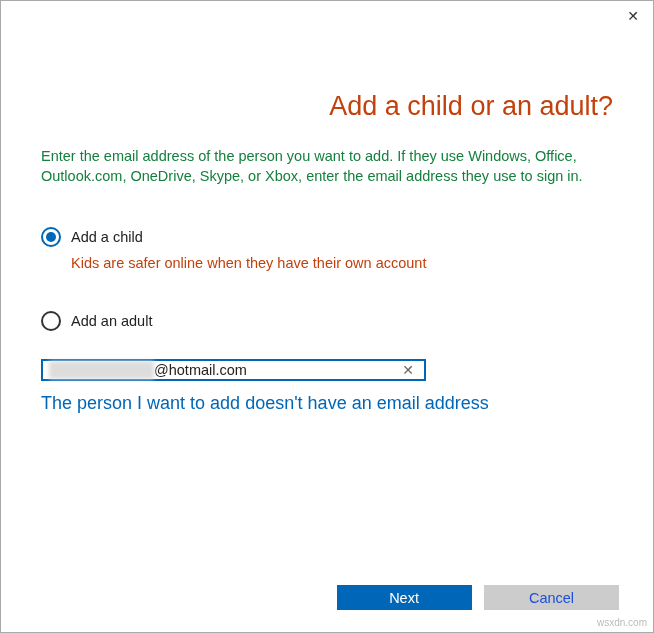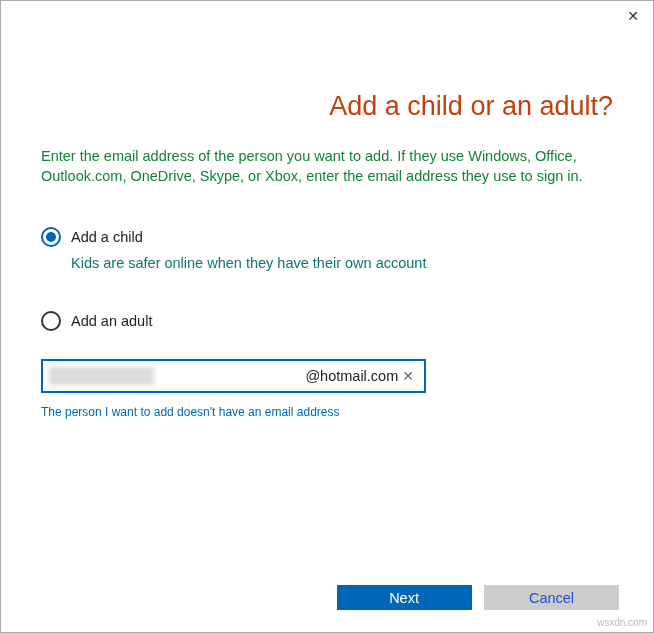--- a/index.html
+++ b/index.html
@@ -86,35 +86,34 @@
       top: 50%;
       left: 50%;
       transform: translate(-50%, -50%);
     }
     .radio-label {
       font-size: 14.5px;
       color: #222;
     }
     .radio-sub {
       font-size: 14.5px;
-      color: #0f766e;
+      color: #c2410c;
       margin-left: 30px;
       margin-top: 2px;
       margin-bottom: 20px;
     }
     .email-wrap {
       display: flex;
       align-items: center;
       border: 2px solid #0067b8;
       width: 385px;
-      height: 34px;
+      height: 22px;
       margin-top: 28px;
       margin-bottom: 12px;
       padding: 0 6px 0 6px;
-      text-align: right;
     }
     .email-redacted {
       width: 105px;
       height: 18px;
       background: #ddd;
       filter: blur(2px);
       flex-shrink: 0;
     }
     .email-text {
       font-size: 14.5px;
@@ -122,21 +121,21 @@
       flex: 1;
       padding-left: 0px;
     }
     .clear-x {
       font-size: 14px;
       color: #666;
       cursor: pointer;
       padding: 0 4px;
     }
     .link {
-      font-size: 12px;
+      font-size: 18px;
       color: #0067b8;
       cursor: pointer;
     }
     .footer {
       position: absolute;
       bottom: 22px;
       right: 34px;
     }
     .btn {
       width: 135px;

